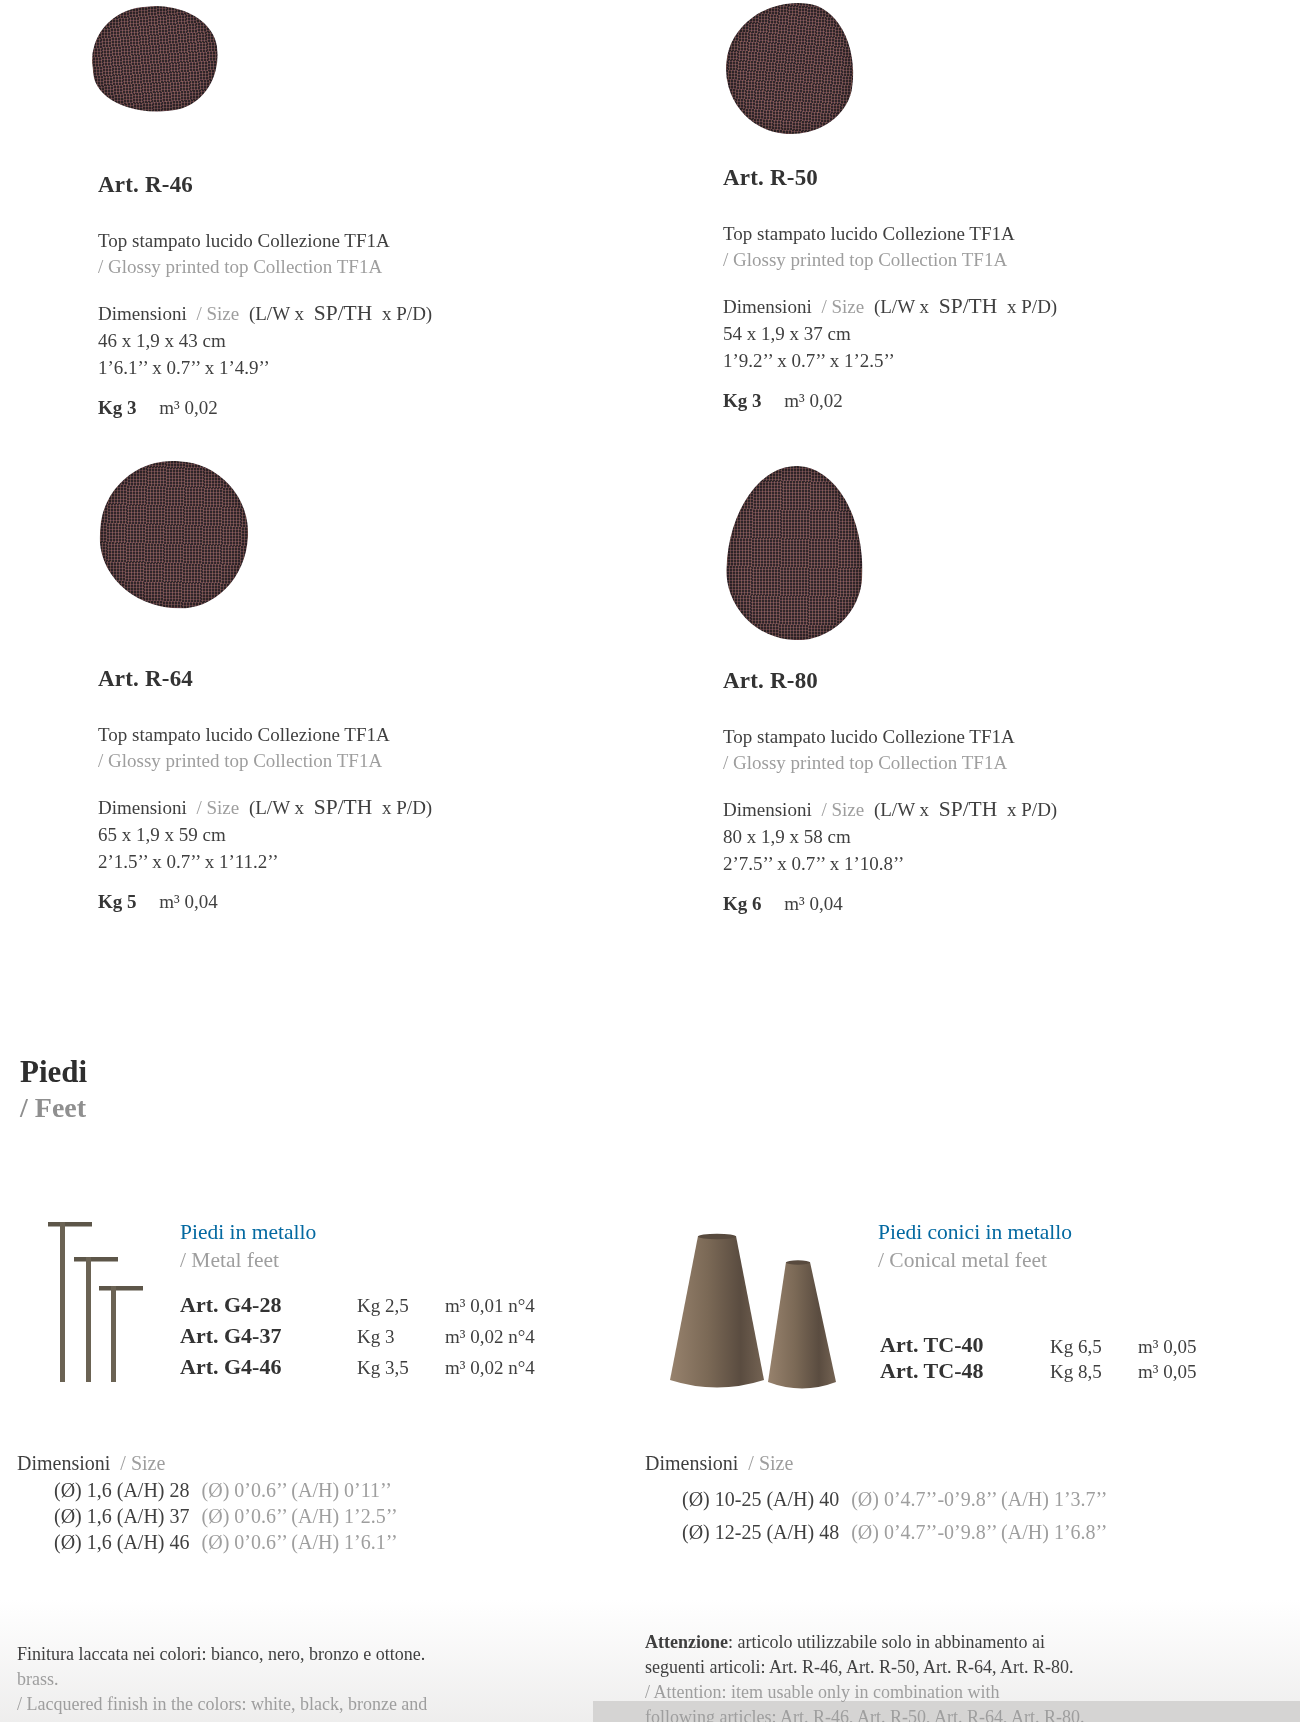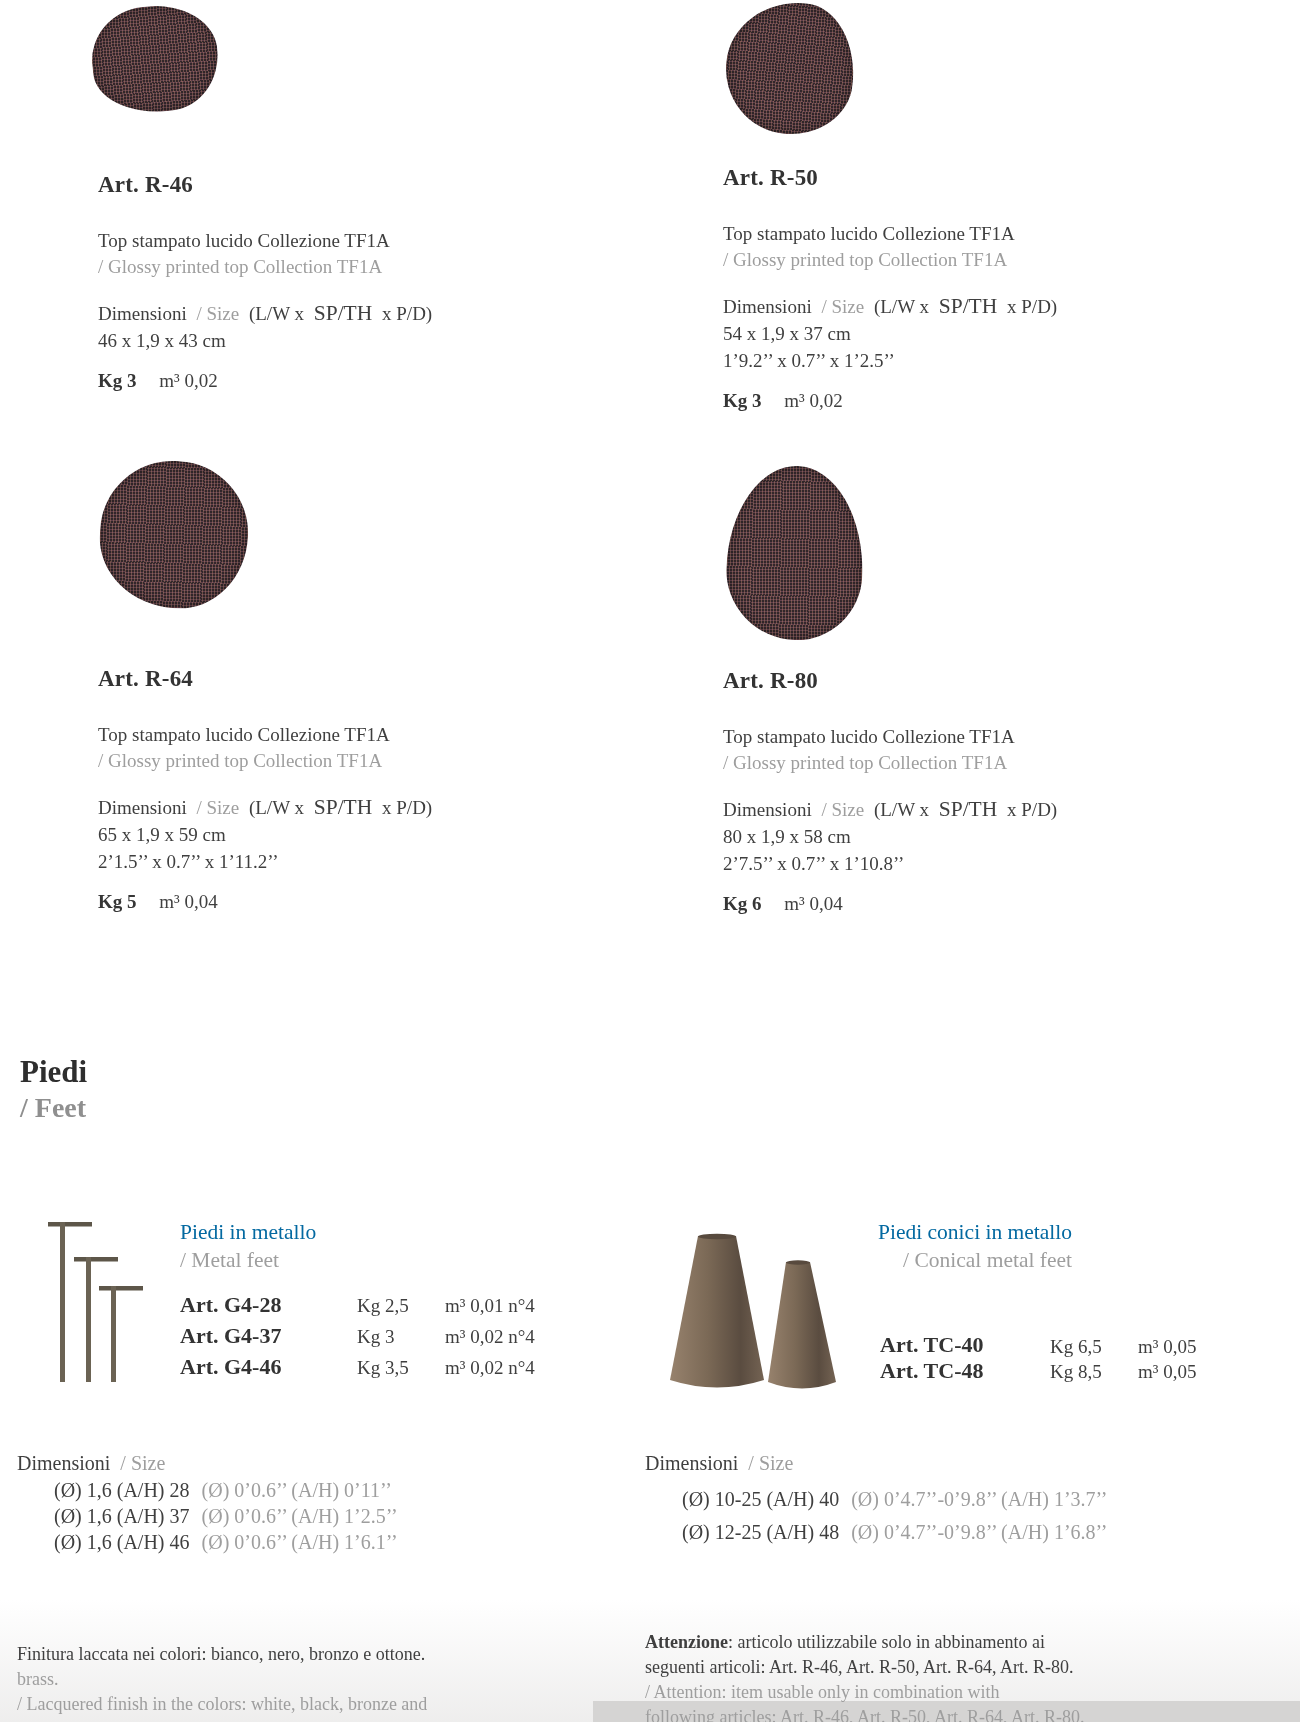--- a/index.html
+++ b/index.html
@@ -75,20 +75,21 @@
     </div>
     <div class="dims">
       <div class="nowrap">
         <span class="dark">Dimensioni</span>
         <span class="gray sp-l sp-r">/ Size</span>
         <span class="dark">(L/W x</span>
         <span class="dark dim-mid sp-l">SP/TH</span>
         <span class="dark sp-l">x P/D)</span>
       </div>
       <div class="dark nowrap">46 x 1,9 x 43 cm</div>
+      <div class="dark nowrap">1’6.1’’ x 0.7’’ x 1’4.9’’</div>
     </div>
     <div class="kgline nowrap">
       <span class="kg-strong">Kg 3</span>
       <span class="vol dark">m³ 0,02</span>
     </div>
   </div>
 
   <div class="abs card" style="left:723px;top:163px;">
     <div class="art-title nowrap">Art. R-50</div>
     <div class="desc">
@@ -202,21 +203,21 @@
         <stop offset="0.75" stop-color="#5a4c40"></stop>
         <stop offset="1" stop-color="#746353"></stop>
       </linearGradient>
     </defs>
     <path d="M40,4 L78,4 L106,148 Q59,163 12,148 Z" fill="url(#coneGrad)"></path>
     <ellipse cx="59" cy="4.5" rx="19" ry="2.8" fill="#584a3e"></ellipse>
     <path d="M128,30 L152,30 L178,150 Q144,163 110,150 Z" fill="url(#coneGrad)"></path>
     <ellipse cx="140" cy="30.5" rx="12" ry="2.2" fill="#584a3e"></ellipse>
   </svg>
 
-  <div class="abs" style="left:878px;top:1218px;text-align:right;">
+  <div class="abs" style="left:878px;top:1218px;">
     <div class="feet-name nowrap">Piedi conici in metallo</div>
     <div class="feet-name-en nowrap">/ Conical metal feet</div>
   </div>
   <div class="abs feet-rows" style="left:880px;top:1326px;">
     <div class="feet-row" style="height:32px;align-items:flex-end;">
       <span class="tc-art nowrap">Art. TC-40</span>
       <span class="kg-cell dark nowrap">Kg 6,5</span>
       <span class="dark nowrap">m³ 0,05</span>
     </div>
     <div class="feet-row" style="height:32px;">

